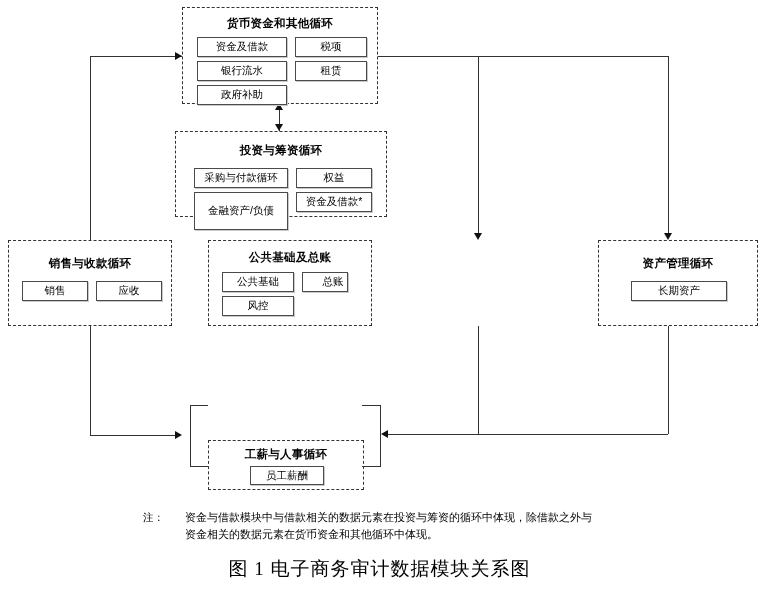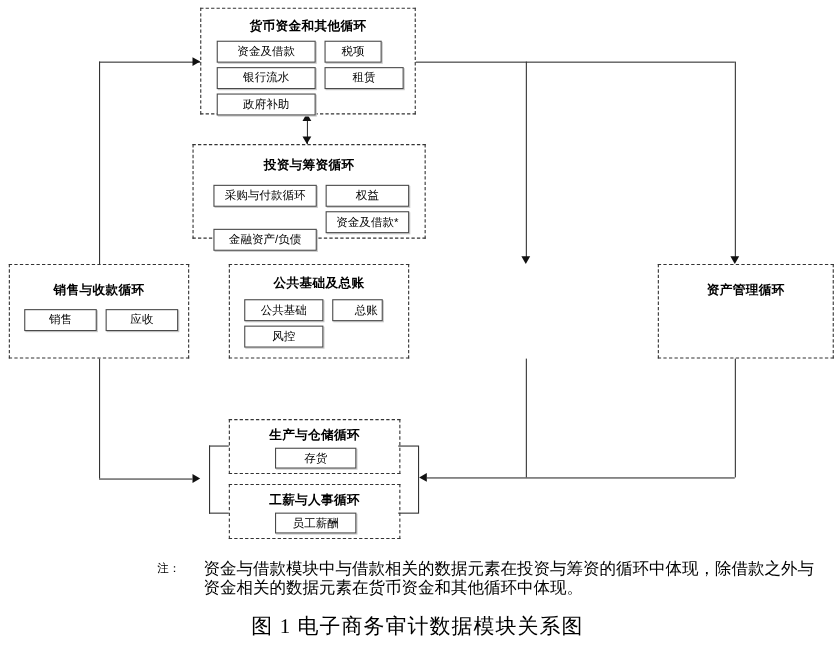--- a/index.html
+++ b/index.html
@@ -71,21 +71,21 @@
   .arrow-right {
     border-width: 4.5px 0 4.5px 7px;
     border-color: transparent transparent transparent #111;
   }
   .arrow-left {
     border-width: 4.5px 7px 4.5px 0;
     border-color: transparent #111 transparent transparent;
   }
   .note {
     position: absolute;
-    font-size: 15px;
+    font-size: 11px;
     line-height: 17px;
     color: #000;
   }
   .note-label {
     position: absolute;
     font-size: 10.5px;
     line-height: 17px;
     color: #000;
   }
   .caption {
@@ -131,56 +131,53 @@
   <div class="conn h-line" style="left:388px; top:434px; width:280px;"></div>
   <div class="arrow arrow-left" style="left:381px; top:430px;"></div>
 
   <div class="conn v-line" style="left:380px; top:405px; height:62px;"></div>
   <div class="conn h-line" style="left:362px; top:405px; width:18px;"></div>
   <div class="conn h-line" style="left:362px; top:466px; width:18px;"></div>
 
   <div class="module" style="left:182px; top:7px; width:196px; height:97px;">
     <div class="module-title" style="top:8px;">货币资金和其他循环</div>
     <div class="item" style="left:14px; top:29px; width:90px; height:20px;">资金及借款</div>
-    <div class="item" style="left:112px; top:29px; width:52px; height:20px;">税项</div>
+    <div class="item" style="left:112px; top:29px; width:72px; height:20px;">税项</div>
     <div class="item" style="left:14px; top:53px; width:90px; height:20px;">银行流水</div>
     <div class="item" style="left:112px; top:53px; width:72px; height:20px;">租赁</div>
     <div class="item" style="left:14px; top:77px; width:90px; height:20px;">政府补助</div>
   </div>
 
   <div class="module" style="left:175px; top:131px; width:212px; height:86px;">
     <div class="module-title" style="top:11px;">投资与筹资循环</div>
     <div class="item" style="left:18px; top:36px; width:94px; height:20px;">采购与付款循环</div>
     <div class="item" style="left:120px; top:36px; width:76px; height:20px;">权益</div>
-    <div class="item" style="left:18px; top:76px; width:94px; height:20px;">金融资产/负债</div>
+    <div class="item" style="left:18px; top:60px; width:94px; height:38px;">金融资产/负债</div>
     <div class="item" style="left:120px; top:60px; width:76px; height:20px;">资金及借款*</div>
   </div>
 
   <div class="module" style="left:8px; top:240px; width:164px; height:86px;">
     <div class="module-title" style="top:15px;">销售与收款循环</div>
     <div class="item" style="left:13px; top:40px; width:66px; height:20px;">销售</div>
     <div class="item" style="left:87px; top:40px; width:66px; height:20px;">应收</div>
   </div>
 
   <div class="module" style="left:208px; top:240px; width:164px; height:86px;">
     <div class="module-title" style="top:9px;">公共基础及总账</div>
     <div class="item" style="left:13px; top:31px; width:72px; height:20px;">公共基础</div>
     <div class="item" style="left:93px; top:31px; width:46px; height:20px;padding-left:16px;">总账</div>
     <div class="item" style="left:13px; top:55px; width:72px; height:20px;font-family:Liberation Serif, serif;">风控</div>
   </div>
 
 
   <div class="module" style="left:598px; top:240px; width:160px; height:86px;">
     <div class="module-title" style="top:15px;">资产管理循环</div>
+    <div class="item" style="left:32px; top:40px; width:96px; height:20px;">长期资产</div>
   </div>
 
-  <div class="module" style="left:208px; top:381px; width:156px; height:50px;">
-    <div class="module-title" style="top:6px;">生产与仓储循环</div>
-    <div class="item" style="left:41px; top:25px; width:74px; height:19px;">存货</div>
-  </div>
 
   <div class="module" style="left:208px; top:440px; width:156px; height:50px;">
     <div class="module-title" style="top:6px;">工薪与人事循环</div>
     <div class="item" style="left:41px; top:25px; width:74px; height:19px;">员工薪酬</div>
   </div>
 
   <div class="note-label" style="left:143px; top:509px;">注：</div>
   <div class="note" style="left:185px; top:509px;">资金与借款模块中与借款相关的数据元素在投资与筹资的循环中体现，除借款之外与</div>
   <div class="note" style="left:185px; top:526px;">资金相关的数据元素在货币资金和其他循环中体现。</div>
 

